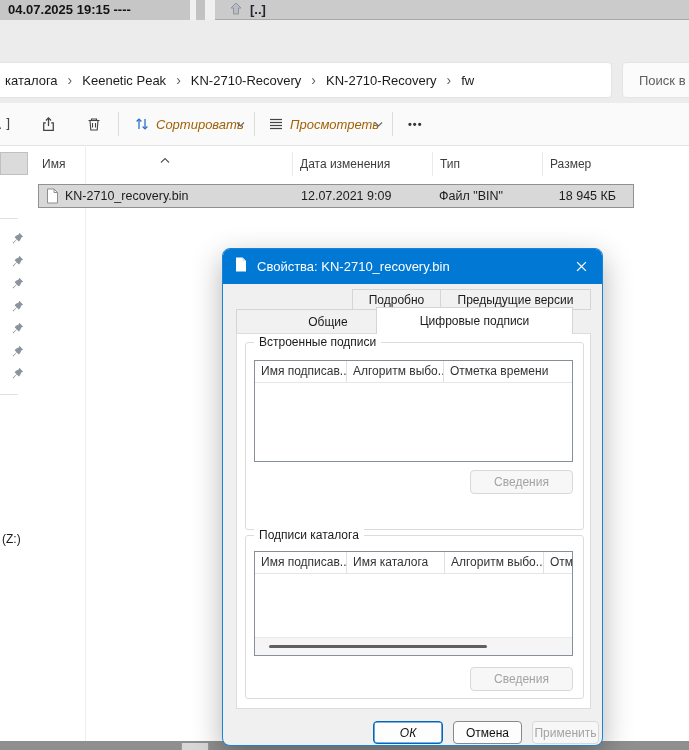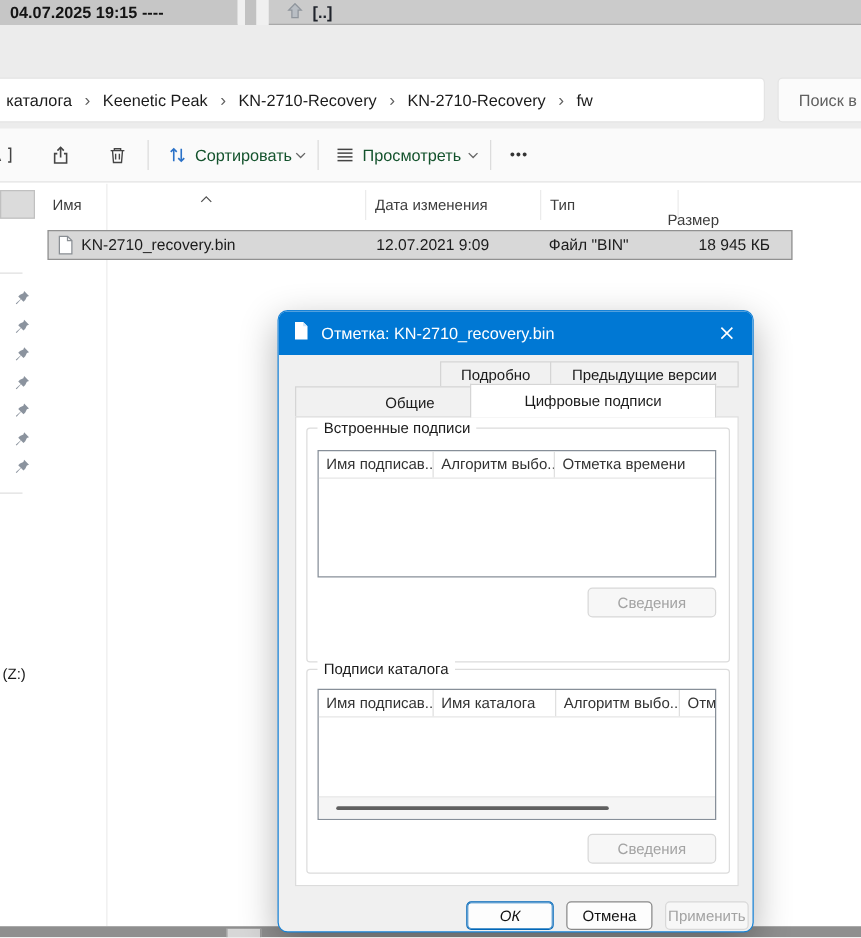--- a/index.html
+++ b/index.html
@@ -23,21 +23,21 @@
                border:1px solid #e4e4e4; border-radius:4px; display:flex; align-items:center; padding-left:12px; }
   .crumbs { display:flex; align-items:center; gap:10px; font-size:13px; color:#1b1b1b; white-space:nowrap; }
   .crumb { cursor:default; }
   .crumb-sep { color:#5f5f5f; font-size:14px; line-height:1; }
   .search-pill { position:absolute; left:622px; top:42px; width:90px; height:36px; background:#fbfbfb;
                  border:1px solid #e4e4e4; border-radius:4px; display:flex; align-items:center; padding-left:16px;
                  font-size:13px; color:#606060; }
 
   .toolbar { top:103px; left:0; width:689px; height:43px; background:#fafafa; border-bottom:1px solid #e3e3e3; }
   .tb { position:absolute; top:0; height:42px; display:flex; align-items:center; }
-  .tb-label { font-size:13px; color:#14532d; }
+  .tb-label { font-size:13px; color:#a16207;font-style:italic; }
   .tb-div { position:absolute; top:9px; width:1px; height:24px; background:#dcdcdc; }
   .tb-more { font-size:11px; font-weight:700; letter-spacing:1px; color:#333; }
 
   
   .content { top:147px; left:0; width:689px; height:594px; background:#ffffff; }
   .side-border { top:147px; left:85px; width:1px; height:594px; background:#ededed; }
   .side-box { top:152px; left:0; width:28px; height:23px; background:#dbdbdb; border:1px solid #c0c0c0; }
   .side-div { left:0; width:18px; height:1px; background:#e0e0e0; }
   .pin { left:12px; width:12px; height:12px; }
   .pin svg { display:block; }
@@ -237,21 +237,21 @@
   <div class="abs" style="left:160px; top:150px;">
     <svg width="10" height="7" viewBox="0 0 10 7">
         <path d="M1 5.5 L5 1.5 L9 5.5" fill="none" stroke="#555" stroke-width="1.1"></path>
       </svg>
   </div>
   <div class="abs col-sep" style="left:292px;"></div>
   <div class="abs col-h" style="left:300px; top:157px;">Дата изменения</div>
   <div class="abs col-sep" style="left:432px;"></div>
   <div class="abs col-h" style="left:440px; top:157px;">Тип</div>
   <div class="abs col-sep" style="left:542px;"></div>
-  <div class="abs col-h" style="left:534px; top:157px;margin-top:12px;">Размер</div>
+  <div class="abs col-h" style="left:550px; top:157px;">Размер</div>
 
   <div class="abs file-row">
     <div class="abs" style="left:7px; top:3px;">
       <svg width="13" height="16" viewBox="0 0 13 16">
           <path d="M1.5 1 H8 L11.5 4.5 V15 H1.5 Z" fill="#fff" stroke="#8a8f94" stroke-width="1"></path>
           <path d="M8 1 V4.5 H11.5" fill="none" stroke="#8a8f94" stroke-width="1"></path>
         </svg>
     </div>
     <div class="fr-cell" style="left:26px;">KN-2710_recovery.bin</div>
     <div class="fr-cell" style="left:262px;">12.07.2021 9:09</div>
@@ -263,21 +263,21 @@
   <div class="abs bottom-notch"></div>
 
   <div class="abs dialog">
     <div class="dlg-title">
       <span class="dlg-title-icon">
         <svg width="12" height="15" viewBox="0 0 12 15">
             <path d="M1 0.5 H7.5 L11 4 V14.5 H1 Z" fill="#ffffff"></path>
             <path d="M7.5 0.5 V4 H11" fill="#cfe6fa"></path>
           </svg>
       </span>
-      <span class="dlg-title-text">Отметка: KN-2710_recovery.bin</span>
+      <span class="dlg-title-text">Свойства: KN-2710_recovery.bin</span>
       <span class="dlg-close">
         <svg width="11" height="11" viewBox="0 0 10 10">
             <path d="M1 1 L9 9 M9 1 L1 9" stroke="#ffffff" stroke-width="1.2"></path>
           </svg>
       </span>
     </div>
 
     <div class="tab" style="left:129px; top:40px; width:89px; height:21px;">Подробно</div>
     <div class="tab" style="left:217px; top:40px; width:151px; height:21px;">Предыдущие версии</div>
     <div class="tab" style="left:13px; top:60px; width:141px; height:25px;padding-left:43px;">Общие</div>

